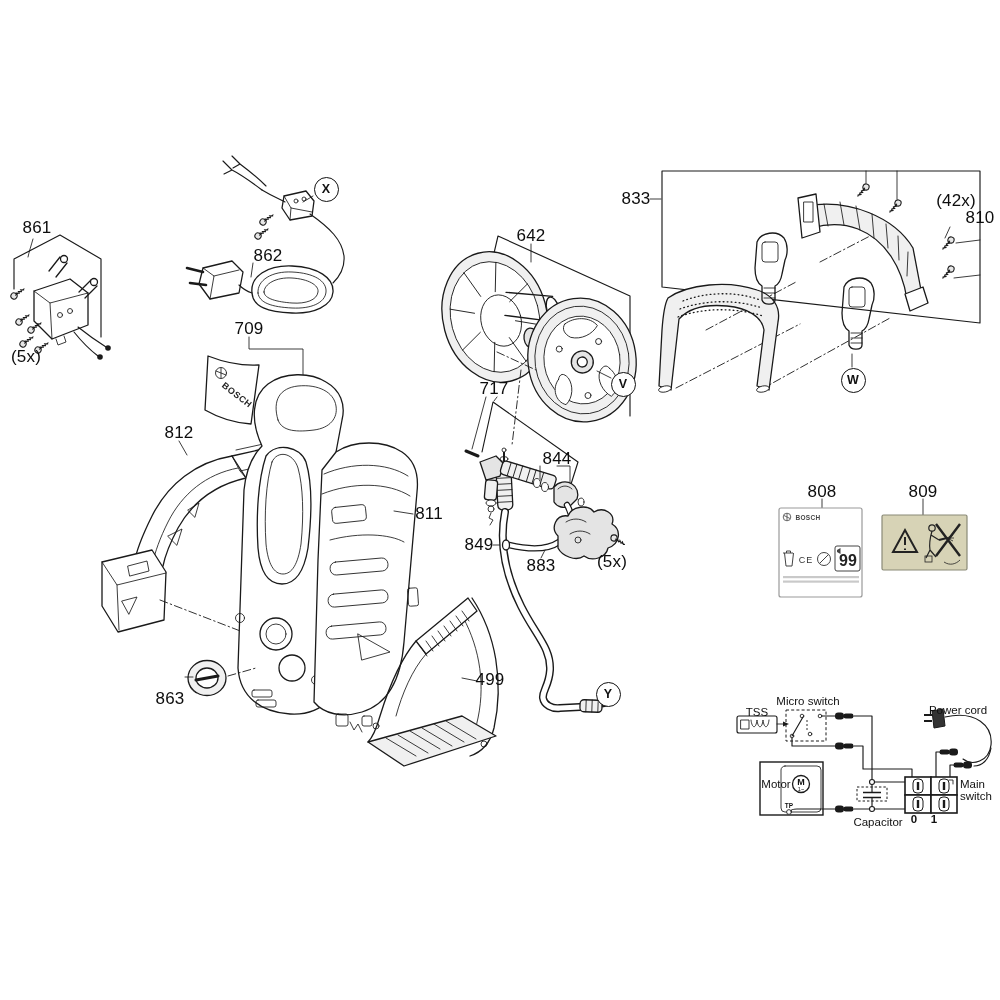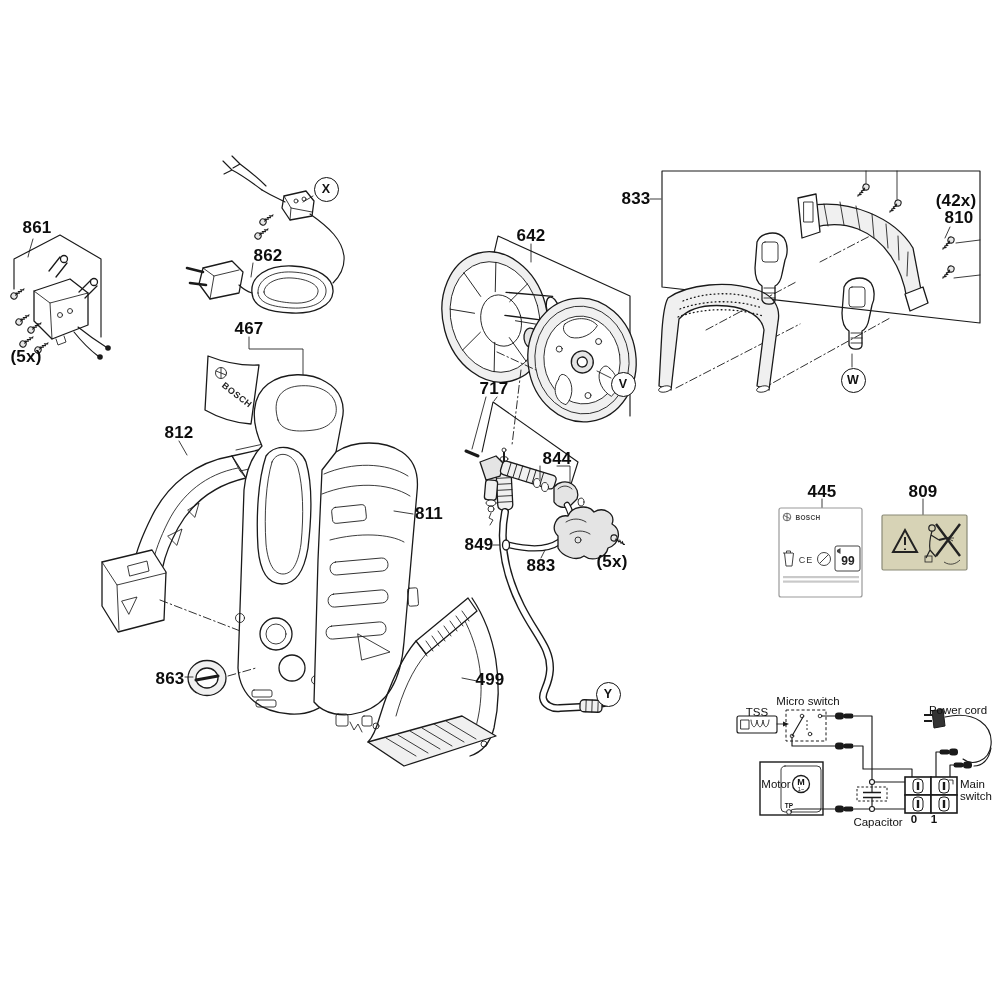--- a/index.html
+++ b/index.html
@@ -7,32 +7,32 @@
          font-family:"Liberation Sans",sans-serif;overflow:hidden}
   .stage svg{position:absolute;left:0;top:0}
   svg .s{fill:none;stroke:#1a1a1a;stroke-width:1.3;stroke-linecap:round;stroke-linejoin:round}
   svg .t{stroke-width:.85}
   svg .w{stroke-width:1.15}
   svg .f0{fill:#fff}
   svg .f1{fill:#f0f0f0}
   svg .f2{fill:#e4e4e4}
   svg .dd{stroke-dasharray:8 3 1.5 3;stroke-width:.9}
   svg .dot{stroke-dasharray:.8 3.2;stroke-width:1.3}
-  .lbl{position:absolute;transform:translate(-50%,-50%);font-weight:700;font-size:17px;
+  .lbl{position:absolute;transform:translate(-50%,-50%);font-weight:400;font-size:17px;
        color:#0d0d0d;letter-spacing:.2px;white-space:nowrap}
   .mk{position:absolute;width:23px;height:23px;margin-left:-11.5px;margin-top:-11.5px;
       border:1.7px solid #111;border-radius:50%;background:#fff;display:flex;
       align-items:center;justify-content:center;font-weight:700;font-size:12.5px;color:#111}
   .sch{position:absolute;transform:translate(-50%,-50%);font-size:11.5px;color:#111;white-space:nowrap}
   .schb{font-weight:700}
   .msw{position:absolute;font-size:11.5px;line-height:11.5px;color:#111;width:48px}
   .flagtxt{position:absolute;transform:translate(-50%,-50%) rotate(38deg);
            font-size:9px;font-weight:700;letter-spacing:.5px;color:#222}
   .plate-brand{position:absolute;transform:translate(-50%,-50%);font-size:6.5px;font-weight:700;color:#444;letter-spacing:.3px}
-  .noise{position:absolute;transform:translate(-50%,-50%);font-size:12px;font-weight:700;color:#222}
+  .noise{position:absolute;transform:translate(-50%,-50%);font-size:16px;font-weight:700;color:#222}
   .ce{position:absolute;transform:translate(-50%,-50%);font-size:9px;color:#333;letter-spacing:1px}
   .motor-m{position:absolute;transform:translate(-50%,-50%);font-size:9px;font-weight:700;color:#111}
   .motor-ph{position:absolute;transform:translate(-50%,-50%);font-size:5.5px;color:#111}
   .tp{position:absolute;transform:translate(-50%,-50%);font-size:6.5px;font-weight:700;color:#111}
 </style>
 </head>
 <body>
 
 <div class="stage">
 
@@ -381,35 +381,35 @@
     <use href="#slot" transform="translate(918,804)"></use>
     <use href="#slot" transform="translate(944,804)"></use>
     <path class="s t" d="M949,780 H953 V784"></path>
   </g>
 </g>
 </svg>
 
 <div class="lbl" style="left:37px;top:228px">861</div>
 <div class="lbl" style="left:26px;top:357px">(5x)</div>
 <div class="lbl" style="left:268px;top:256px">862</div>
-<div class="lbl" style="left:249px;top:329px">467</div>
+<div class="lbl" style="left:249px;top:329px">709</div>
 <div class="lbl" style="left:179px;top:433px">812</div>
 <div class="lbl" style="left:429px;top:514px">811</div>
-<div class="lbl" style="left:170px;top:679px">863</div>
+<div class="lbl" style="left:170px;top:699px">863</div>
 <div class="lbl" style="left:490px;top:680px">499</div>
 <div class="lbl" style="left:531px;top:236px">642</div>
 <div class="lbl" style="left:494px;top:389px">717</div>
 <div class="lbl" style="left:557px;top:459px">844</div>
 <div class="lbl" style="left:479px;top:545px">849</div>
 <div class="lbl" style="left:541px;top:566px">883</div>
 <div class="lbl" style="left:612px;top:562px">(5x)</div>
 <div class="lbl" style="left:636px;top:199px">833</div>
 <div class="lbl" style="left:956px;top:201px">(42x)</div>
-<div class="lbl" style="left:959px;top:218px">810</div>
-<div class="lbl" style="left:822px;top:492px">445</div>
+<div class="lbl" style="left:980px;top:218px">810</div>
+<div class="lbl" style="left:822px;top:492px">808</div>
 <div class="lbl" style="left:923px;top:492px">809</div>
 
 <div class="mk" style="left:325px;top:188px">X</div>
 <div class="mk" style="left:622px;top:383px">V</div>
 <div class="mk" style="left:852px;top:379px">W</div>
 <div class="mk" style="left:607px;top:693px">Y</div>
 
 <div class="flagtxt" style="left:237px;top:395px">BOSCH</div>
 <div class="plate-brand" style="left:808px;top:517px">BOSCH</div>
 <div class="noise" style="left:848px;top:561px">99</div>

